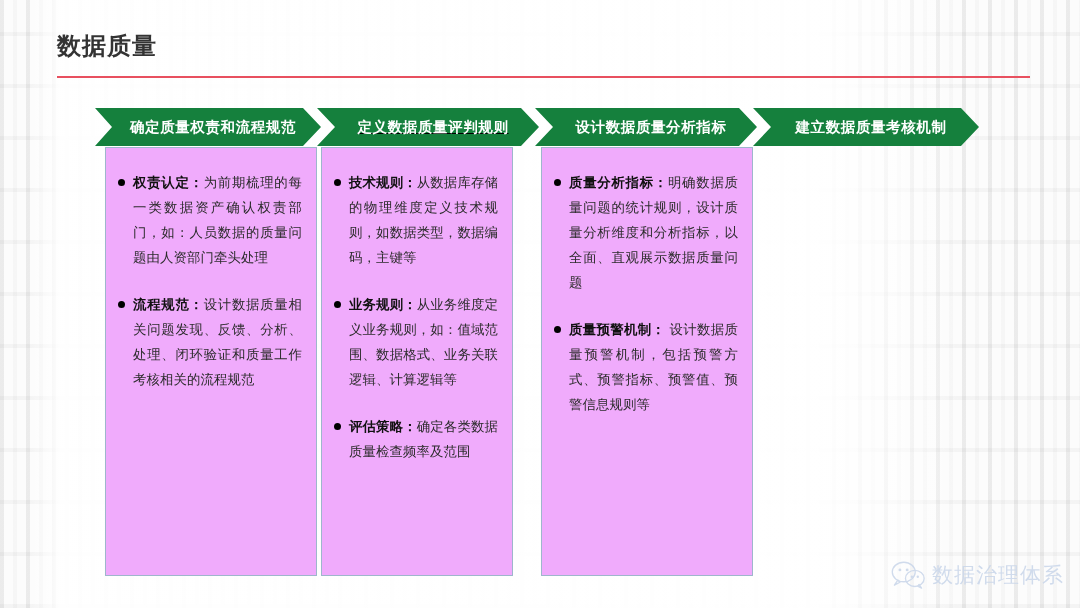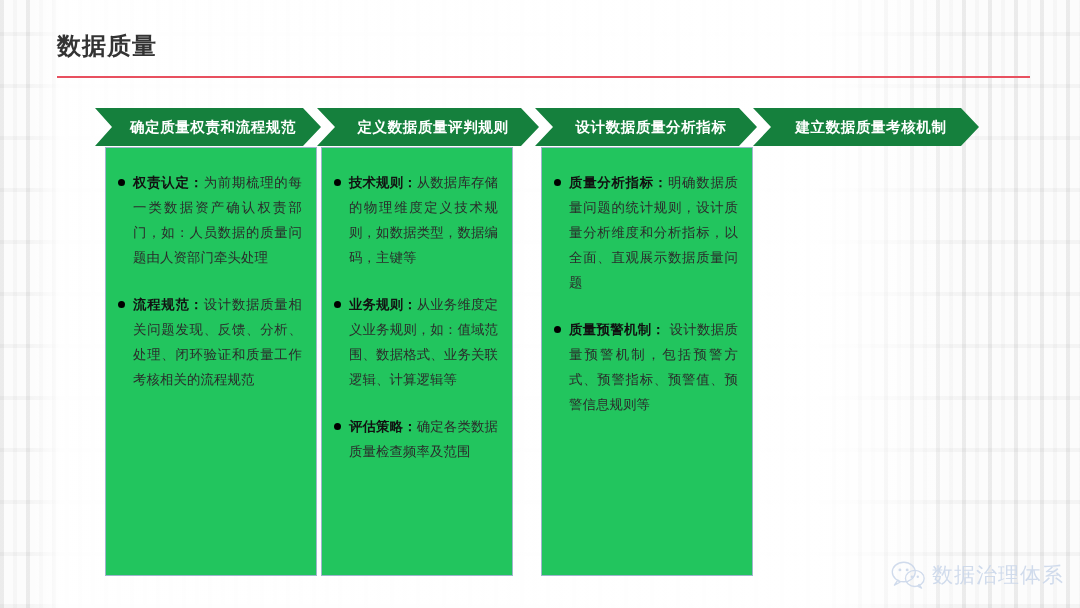--- a/index.html
+++ b/index.html
@@ -100,20 +100,21 @@
     white-space: nowrap;
     padding-left: 10px;
   }
   .chev.c0 {
     left: 0px;  width: 226px;
     clip-path: polygon(0 0, 208px 0, 226px 50%, 208px 100%, 0 100%, 17px 50%);
   }
   .chev.c1 {
     left: 222px; width: 222px;
     clip-path: polygon(0 0, 204px 0, 222px 50%, 204px 100%, 0 100%, 18px 50%);
+    text-decoration: underline;
   }
   .chev.c2 {
     left: 440px; width: 222px;
     clip-path: polygon(0 0, 204px 0, 222px 50%, 204px 100%, 0 100%, 18px 50%);
   }
   .chev.c3 {
     left: 658px; width: 226px;
     clip-path: polygon(0 0, 208px 0, 226px 50%, 208px 100%, 0 100%, 18px 50%);
   }
 
@@ -123,21 +124,21 @@
     left: 105px;
     top: 147px;
     width: 866px;
     height: 429px;
     z-index: 5;
   }
   .card {
     position: absolute;
     top: 0;
     height: 429px;
-    background: #22c55e;
+    background: #f0abfc;
     border: 1px solid #9eb6cc;
     box-sizing: border-box;
     padding: 22px 14px 10px 12px;
   }
   .card.k0 { left: 0px;   width: 212px; }
   .card.k1 { left: 216px; width: 192px; }
   .card.k2 { left: 436px; width: 212px; }
   .card.k3 { left: 656px; width: 212px; }
 
   .bullet-item {

